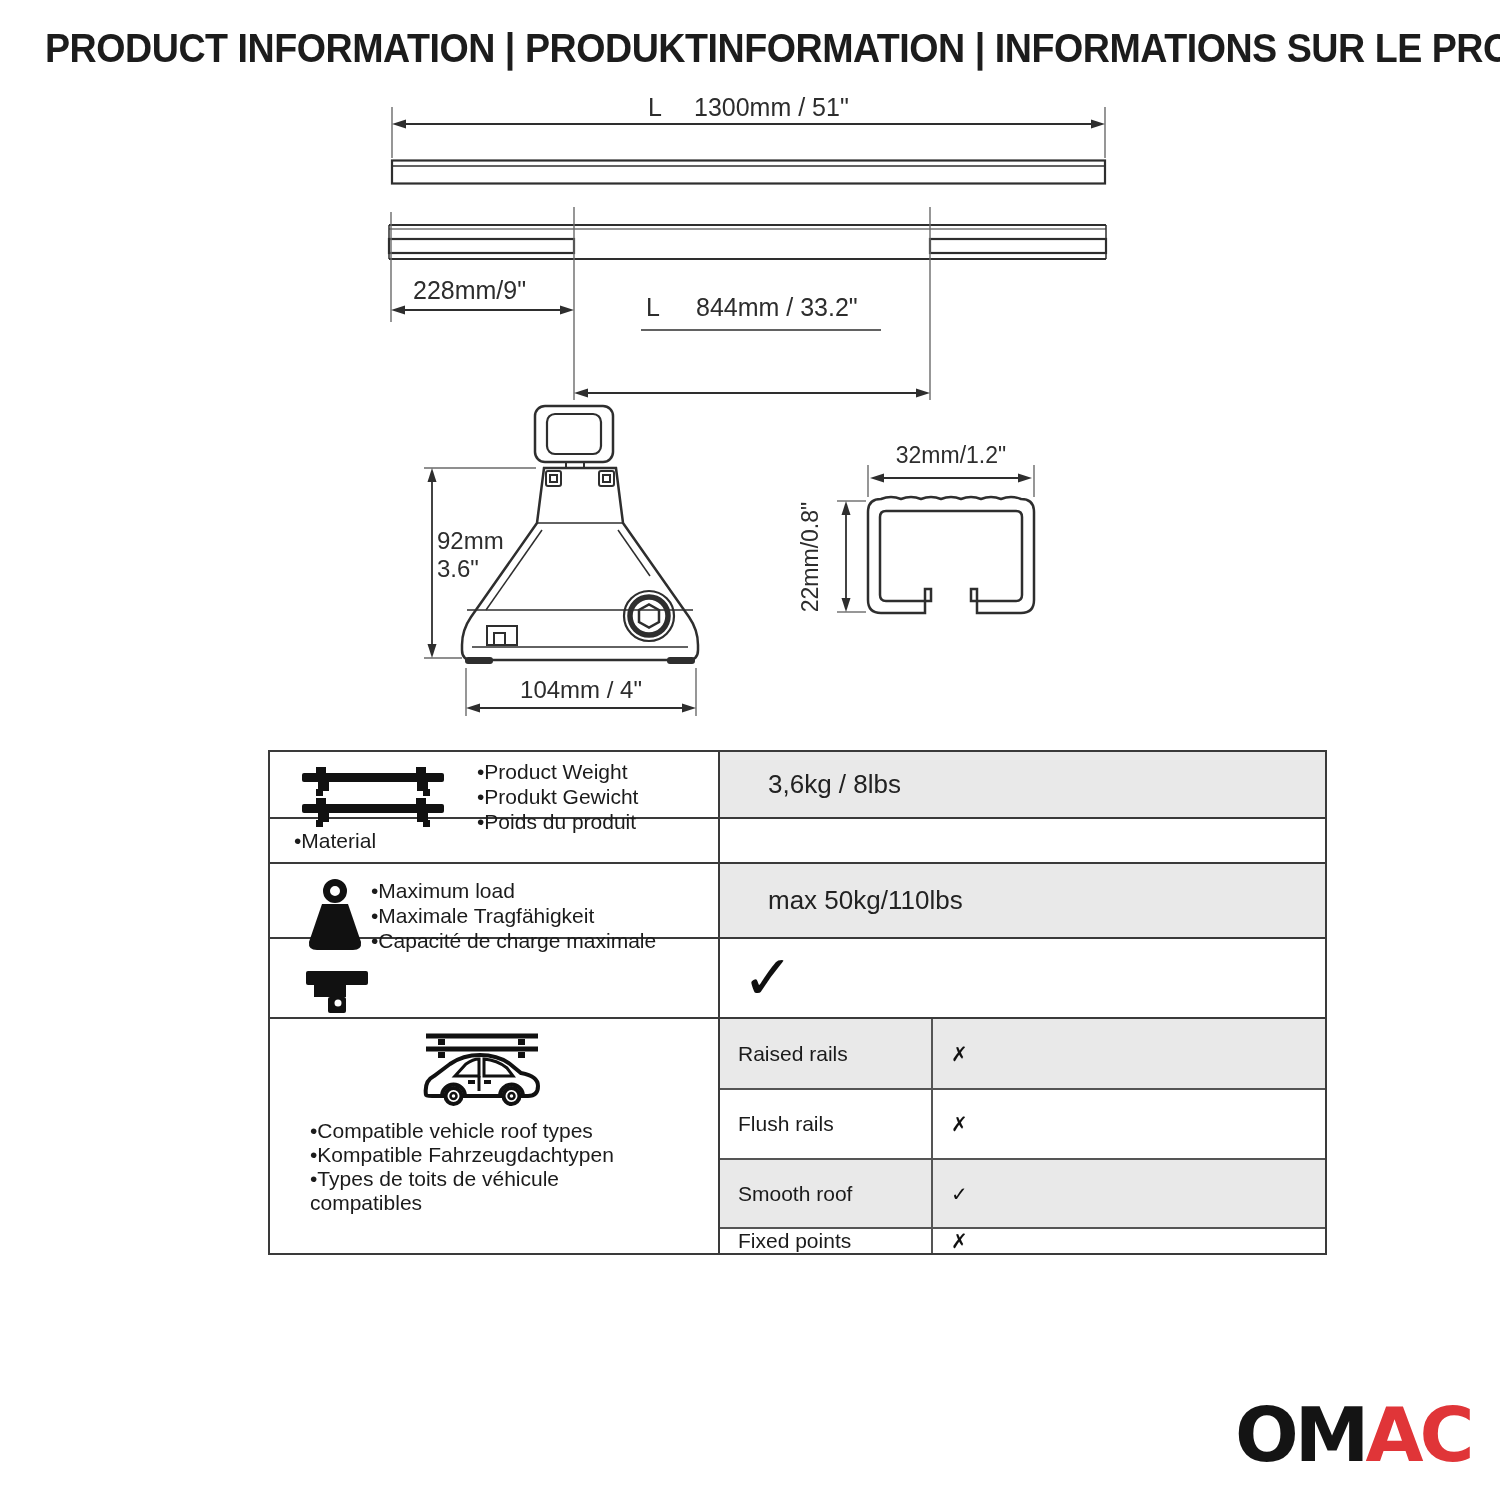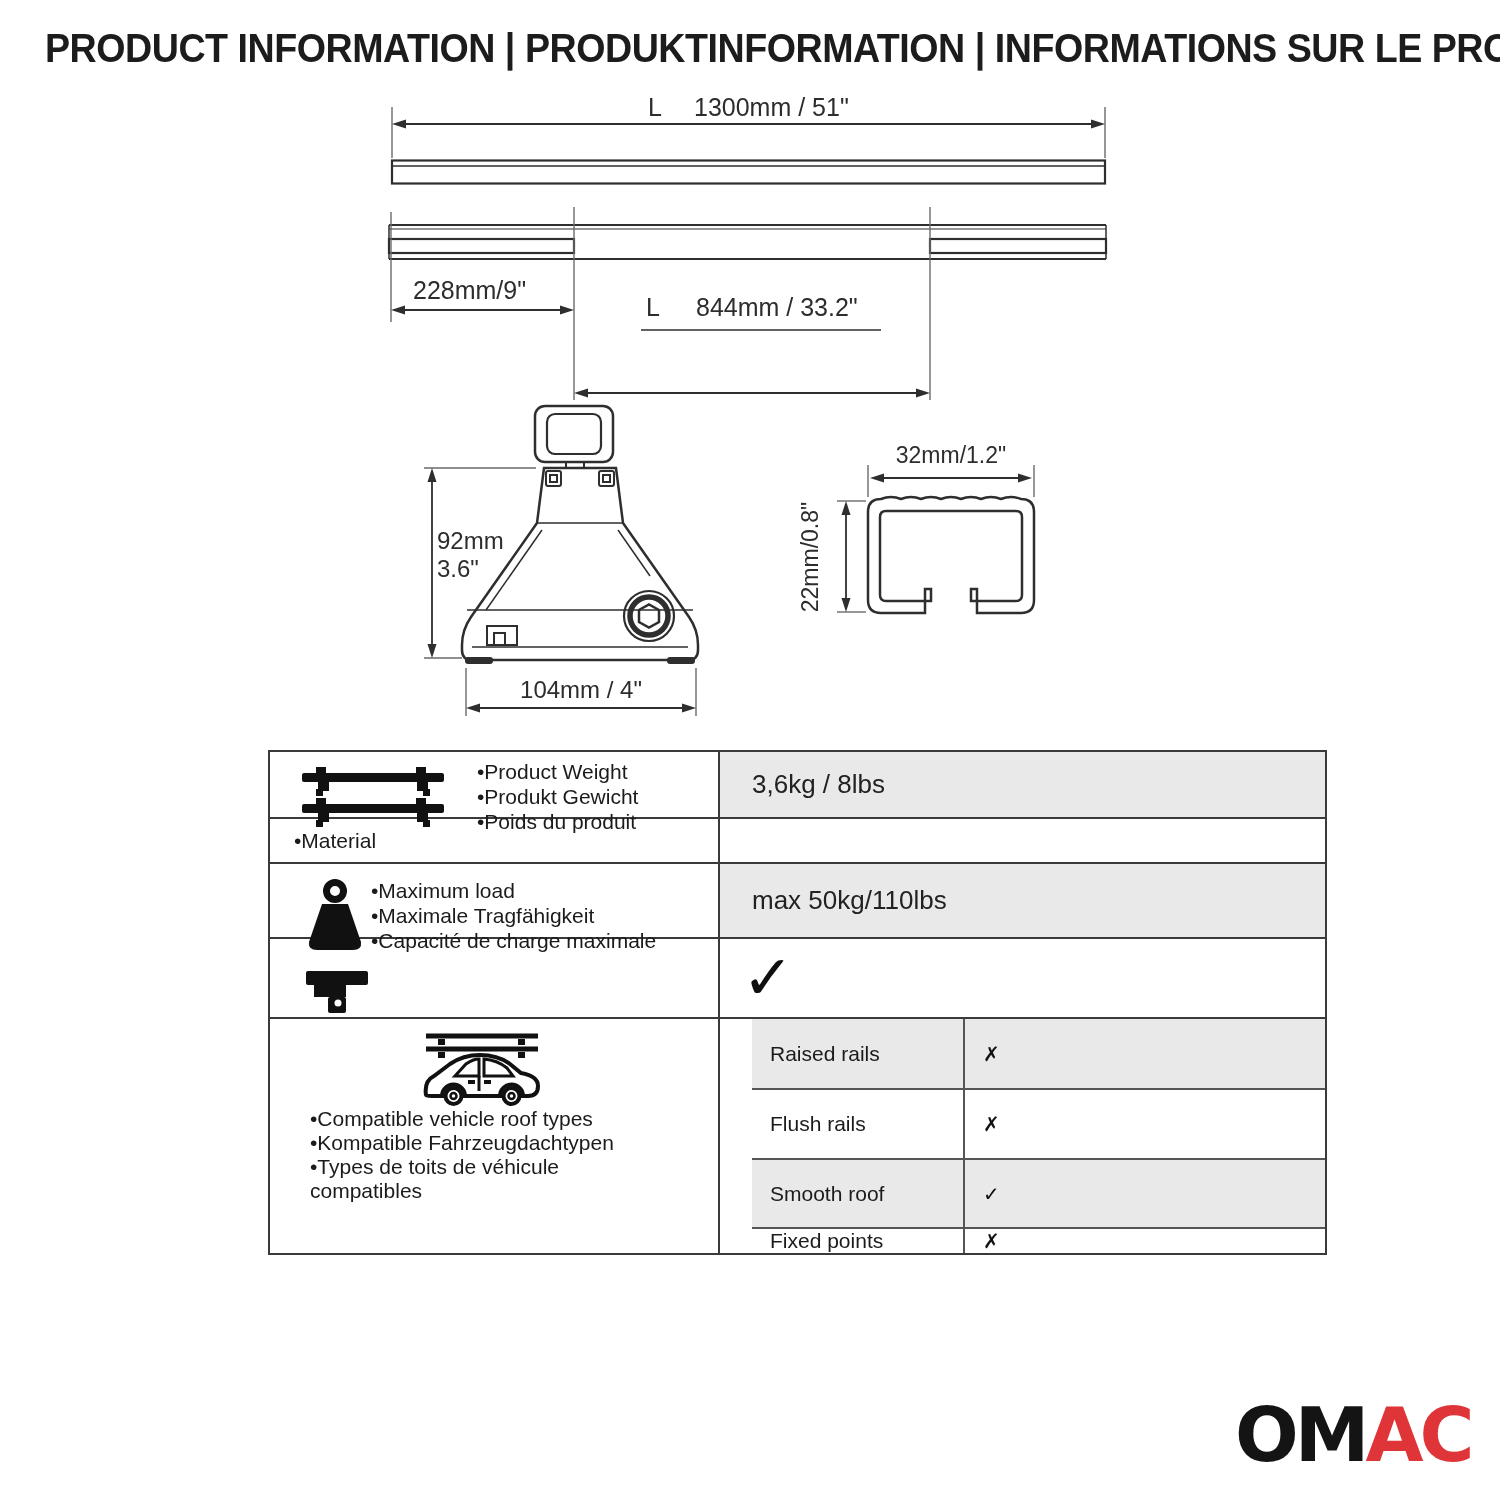--- a/index.html
+++ b/index.html
@@ -17,28 +17,28 @@
   .ln{stroke:#2e2e2e;fill:none;}
   .ext{stroke:#6a6a6a;stroke-width:1.4;fill:none;}
   .head{fill:#2e2e2e;stroke:none;}
 
   
   .spec-table{position:absolute;left:268px;top:750px;width:1059px;height:505px;
               border:2px solid #3a3a3a;box-sizing:border-box;display:flex;flex-direction:column;}
   .t-row{display:flex;box-sizing:border-box;}
   .t-row + .t-row{border-top:2px solid #3a3a3a;}
   .t-label{width:450px;box-sizing:border-box;border-right:2px solid #3a3a3a;position:relative;}
-  .t-value{flex:1;display:flex;align-items:center;padding-left:32px;box-sizing:border-box;
+  .t-value{flex:1;display:flex;align-items:center;padding-left:48px;box-sizing:border-box;
            font-size:26px;color:#222;}
   .gray{background:#e9e9e9;}
   .lbl-lines{position:absolute;font-size:21px;line-height:25px;color:#1b1b1b;}
   .icon{position:absolute;}
   .bigcheck{font-family:"DejaVu Sans",sans-serif;font-size:62px;font-weight:bold;color:#101010;line-height:1;}
   
-  .sub-table{flex:1;display:flex;flex-direction:column;padding-left:32px;}
+  .sub-table{flex:1;display:flex;flex-direction:column;}
   .sub-row{display:flex;box-sizing:border-box;}
   .sub-row + .sub-row{border-top:2px solid #555;}
   .sub-label{width:213px;box-sizing:border-box;border-right:2px solid #555;
              display:flex;align-items:center;padding-left:18px;font-size:21px;color:#1b1b1b;}
   .sub-mark{flex:1;display:flex;align-items:center;padding-left:18px;
             font-family:"DejaVu Sans",sans-serif;font-size:20px;color:#111;}
 
   
   .logo{position:absolute;left:1235px;top:1398px;font-size:75px;font-weight:bold;
         letter-spacing:-4px;font-family:"DejaVu Sans",sans-serif;line-height:1;}
@@ -238,21 +238,21 @@
             <path stroke-width="3" d="M66 26 Q79 27 89 35 L95 43 L66 43 Z"></path>
             <line x1="61" y1="43" x2="61" y2="58" stroke-width="3"></line>
             <rect x="50" y="47" width="7" height="4" fill="#111" stroke="none"></rect>
             <rect x="66" y="47" width="7" height="4" fill="#111" stroke="none"></rect>
             <circle cx="35.5" cy="63" r="8" stroke-width="4"></circle>
             <circle cx="35.5" cy="63" r="3" stroke-width="2.5"></circle>
             <circle cx="93.5" cy="63" r="8" stroke-width="4"></circle>
             <circle cx="93.5" cy="63" r="3" stroke-width="2.5"></circle>
           </g>
         </svg>
-        <div class="lbl-lines" style="left:40px;top:88px;line-height:24px">
+        <div class="lbl-lines" style="left:40px;top:100px;line-height:24px">
           <div>•Compatible vehicle roof types</div>
           <div>•Kompatible Fahrzeugdachtypen</div>
           <div>•Types de toits de véhicule</div>
           <div>compatibles</div>
         </div>
       </div>
       <div class="t-value" style="padding:0;align-items:stretch">
         <div class="sub-table">
           <div class="sub-row gray" style="height:69px">
             <div class="sub-label">Raised rails</div>

